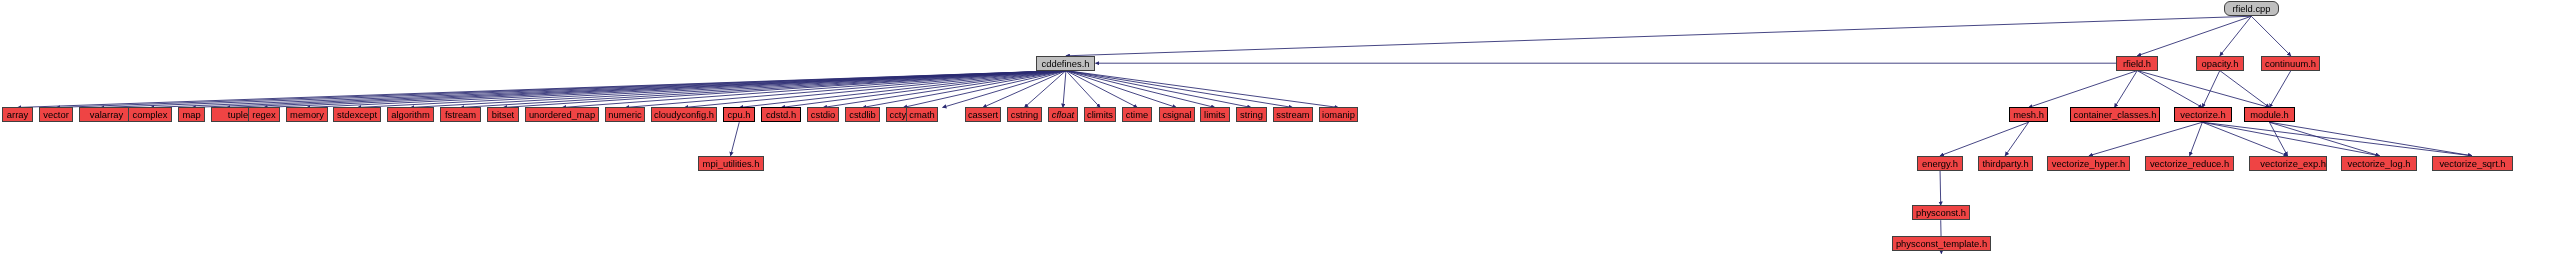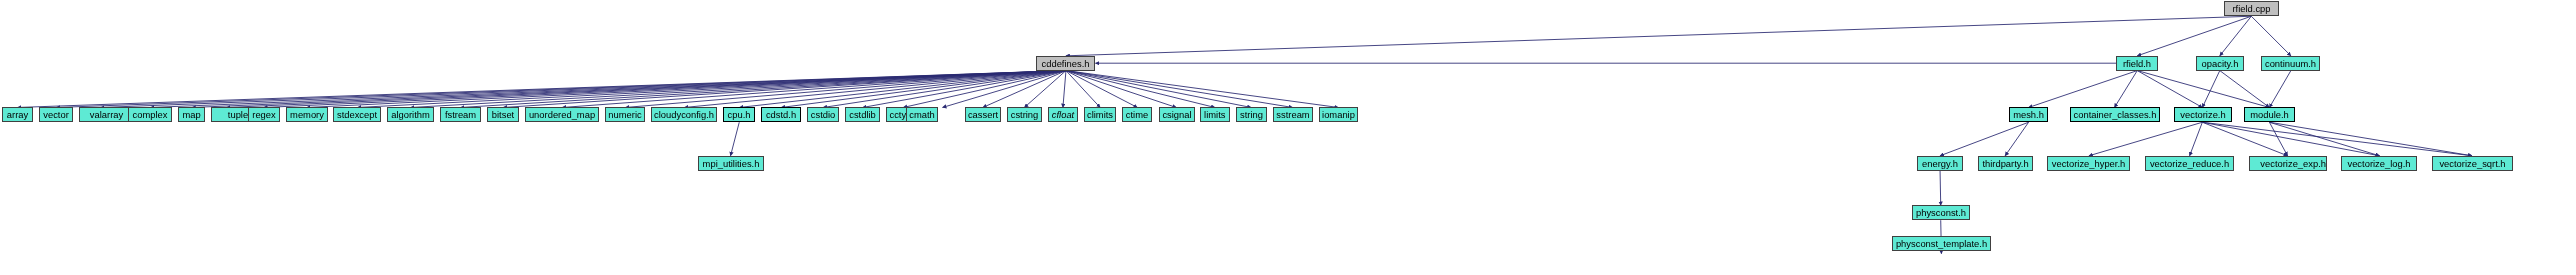--- a/index.html
+++ b/index.html
@@ -25,21 +25,21 @@
     height: 276px;
     pointer-events: none;
   }
   .node {
     position: absolute;
     box-sizing: border-box;
     display: flex;
     align-items: center;
     justify-content: center;
     height: 14.8px;
-    background: #5eead4;
+    background: #ef4444;
     border: 0.7px solid #404040;
     color: #000000;
     font-size: 9.4px;
     line-height: 9.4px;
     white-space: nowrap;
     padding: 0 4.7px;
     z-index: 5;
   }
   .node.root {
     background: #bfbfbf;
@@ -115,21 +115,21 @@
         <line x1="3283" y1="182" x2="3547" y2="232" stroke="#2a2a72" stroke-width="1.3" marker-end="url(#arrow)"></line>
         <line x1="3283" y1="182" x2="3685" y2="232" stroke="#2a2a72" stroke-width="1.3" marker-end="url(#arrow)"></line>
         <line x1="3383" y1="182" x2="3410" y2="232" stroke="#2a2a72" stroke-width="1.3" marker-end="url(#arrow)"></line>
         <line x1="3383" y1="182" x2="3547" y2="232" stroke="#2a2a72" stroke-width="1.3" marker-end="url(#arrow)"></line>
         <line x1="3383" y1="182" x2="3685" y2="232" stroke="#2a2a72" stroke-width="1.3" marker-end="url(#arrow)"></line>
         <line x1="2892" y1="254" x2="2893" y2="306" stroke="#2a2a72" stroke-width="1.3" marker-end="url(#arrow)"></line>
         <line x1="2893" y1="328" x2="2894" y2="378" stroke="#2a2a72" stroke-width="1.3" marker-end="url(#arrow)"></line>
       </g>
   </svg>
   <div id="nodes-layer">
-      <div class="node root" style="left: 2224px; top: 1.3px; width: 55px;">
+      <div class="node root" style="left: 2224px; top: 1.3px; width: 55px; border-radius: 6px;">
         <span class="node-label">rfield.cpp</span>
       </div>
       <div class="node root" style="left: 1036px; top: 56px; width: 59px;">
         <span class="node-label">cddefines.h</span>
       </div>
       <div class="node" style="left: 2116px; top: 56px; width: 42px;">
         <span class="node-label">rfield.h</span>
       </div>
       <div class="node" style="left: 2196px; top: 56px; width: 48px;">
         <span class="node-label">opacity.h</span>

